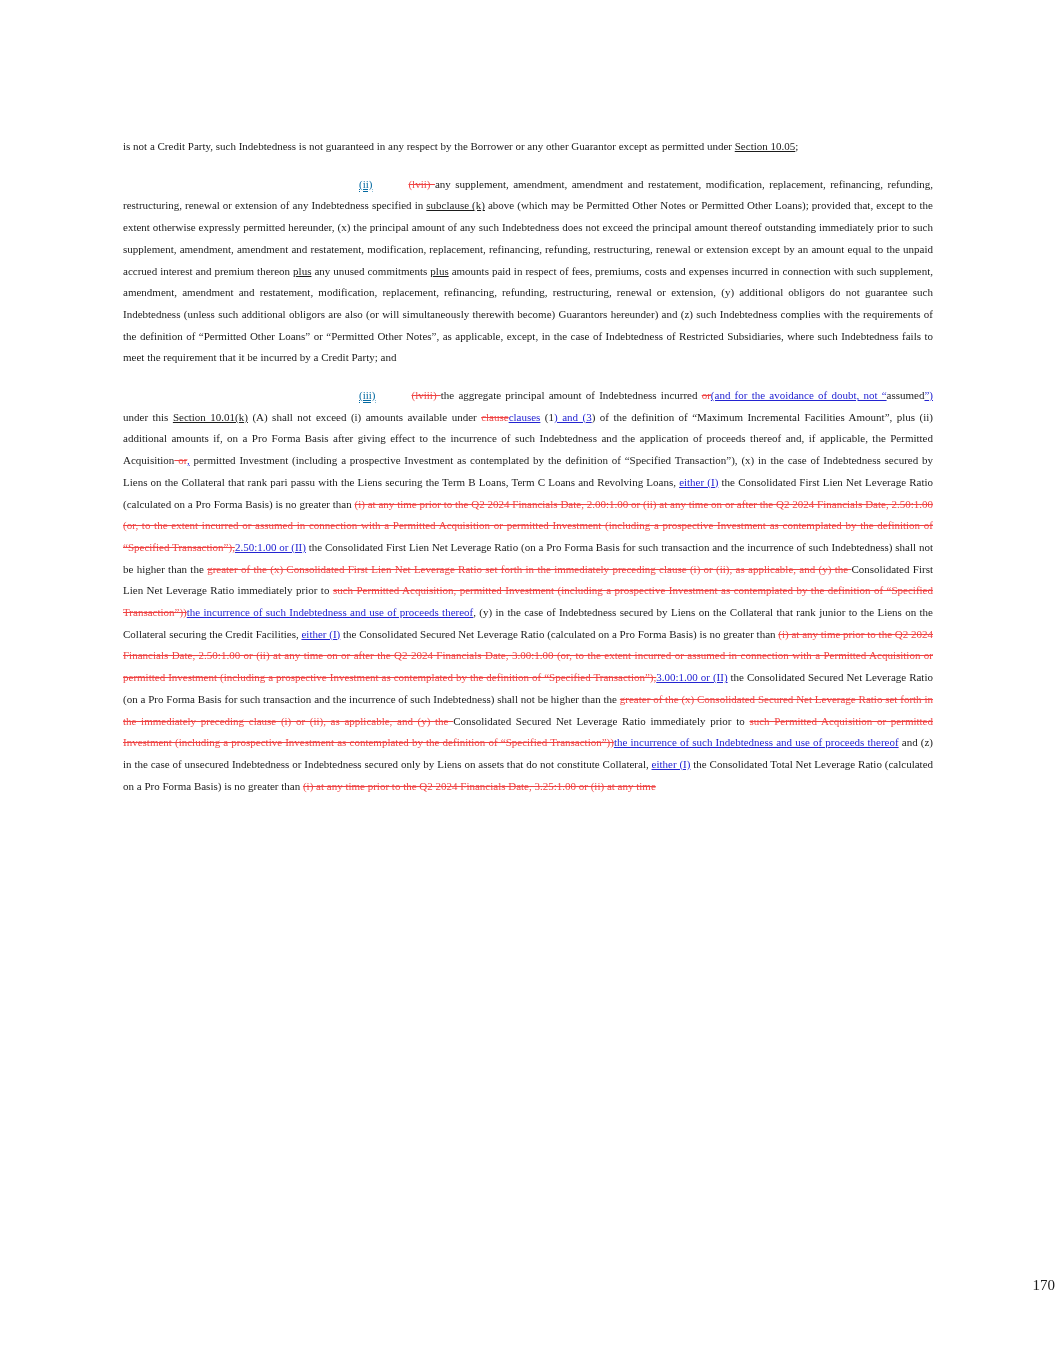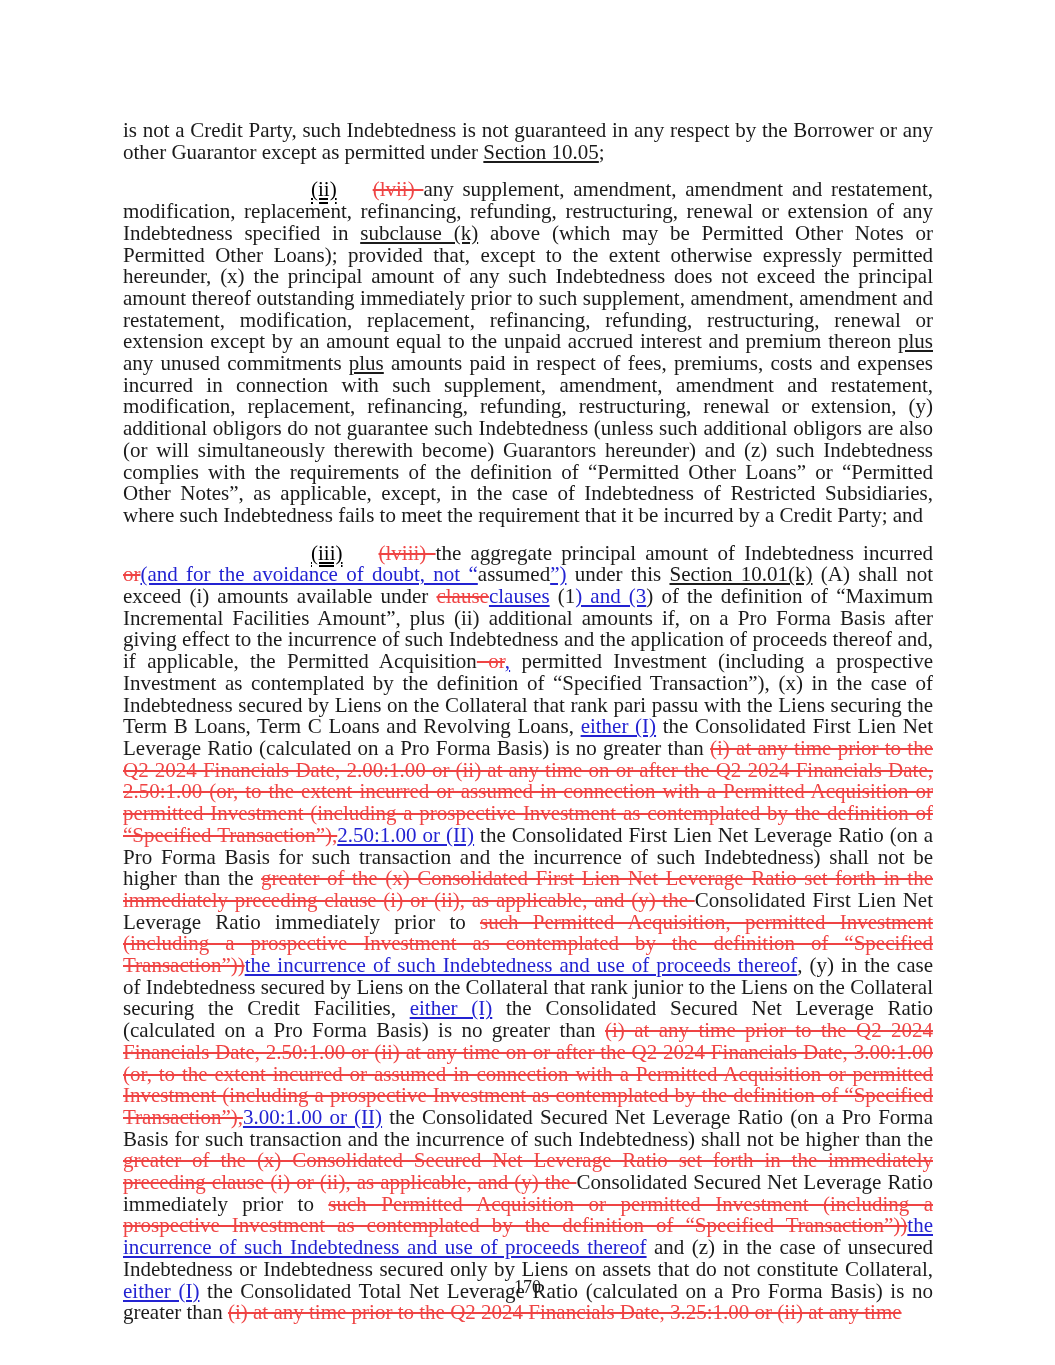--- a/index.html
+++ b/index.html
@@ -12,63 +12,64 @@
     width: 1055px;
     height: 1365px;
     background: #ffffff;
     overflow: hidden;
     font-family: "Liberation Serif", "DejaVu Serif", serif;
     color: #1b1b1b;
   }
   .doc-body {
     position: absolute;
     left: 123px;
-    top: 120px;
+    top: 136px;
     width: 810px;
-    font-size: 21px;
+    font-size: 11px;
     line-height: 21.7px;
     text-align: justify;
     text-justify: inter-word;
   }
   p.para {
     margin: 0 0 16px 0;
   }
   p.para.indented {
     text-indent: 188px;
   }
   .r-n { color: #1b1b1b; }
   .r-del {
     color: #ef4444;
     text-decoration: line-through;
   }
   .r-ins {
     color: #2323d2;
     text-decoration: underline;
   }
   .r-ins2 {
-    color: #000000;
+    color: #0369a1;
     text-decoration: underline double;
+    margin-left: 48px;
   }
   .r-u {
     color: #1b1b1b;
     text-decoration: underline;
   }
   .r-i {
   }
   .r-tab {
     display: inline-block;
     width: 36px;
   }
   .page-number {
     position: absolute;
     top: 1277px;
     left: 0;
     width: 100%;
-    text-align: center;
-    font-size: 18px;
+    text-align: right;
+    font-size: 15px;
     color: #1b1b1b;
   }
 </style>
 </head>
 <body>
 
 <div class="page">
   <div class="doc-body">
       <p class="para"><span class="r-n">is not a Credit Party, such Indebtedness is not guaranteed in any respect by the Borrower or any other Guarantor except as permitted under </span><span class="r-u">Section 10.05</span><span class="r-n">;</span></p>
       <p class="para indented"><span class="r-ins2">(ii)</span><span class="r-tab"></span><span class="r-del">(lvii) </span><span class="r-n">any supplement, amendment, amendment and restatement, modification, replacement, refinancing, refunding, restructuring, renewal or extension of any Indebtedness specified in </span><span class="r-u">subclause (k)</span><span class="r-n"> above (which may be Permitted Other Notes or Permitted Other Loans); </span><span class="r-i">provided that</span><span class="r-n">, except to the extent otherwise expressly permitted hereunder, (x) the principal amount of any such Indebtedness does not exceed the principal amount thereof outstanding immediately prior to such supplement, amendment, amendment and restatement, modification, replacement, refinancing, refunding, restructuring, renewal or extension except by an amount equal to the unpaid accrued interest and premium thereon </span><span class="r-u">plus</span><span class="r-n"> any unused commitments </span><span class="r-u">plus</span><span class="r-n"> amounts paid in respect of fees, premiums, costs and expenses incurred in connection with such supplement, amendment, amendment and restatement, modification, replacement, refinancing, refunding, restructuring, renewal or extension, (y) additional obligors do not guarantee such Indebtedness (unless such additional obligors are also (or will simultaneously therewith become) Guarantors hereunder) and (z) such Indebtedness complies with the requirements of the definition of “Permitted Other Loans” or “Permitted Other Notes”, as applicable, except, in the case of Indebtedness of Restricted Subsidiaries, where such Indebtedness fails to meet the requirement that it be incurred by a Credit Party; and</span></p>

